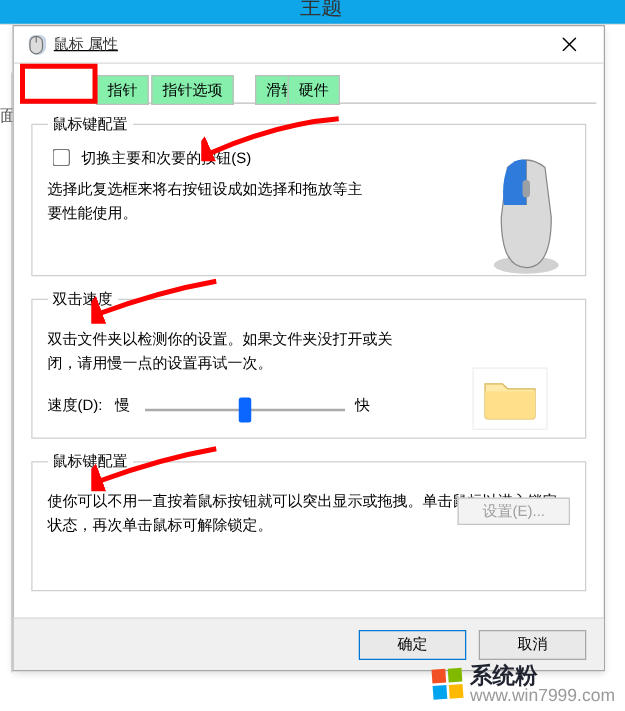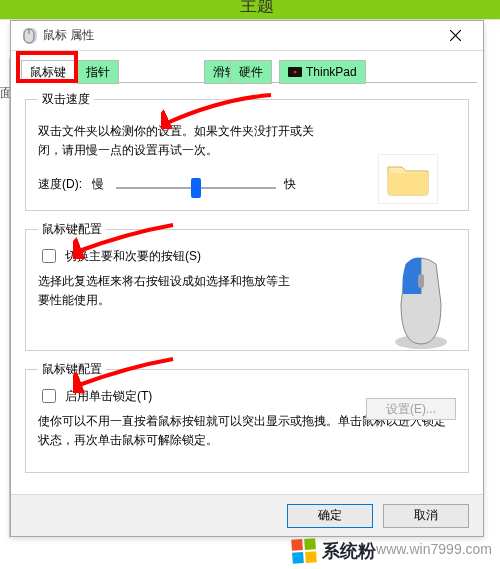--- a/index.html
+++ b/index.html
@@ -1,25 +1,25 @@
 <!DOCTYPE html>
 <html><head>
 <meta charset="utf-8">
 <style>
   * { box-sizing: border-box; font-family: "Microsoft YaHei", "SimSun", sans-serif; }
   html, body { margin:0; padding:0; background:#fff; width:500px; height:569px; overflow:hidden; }
   .page { position:relative; width:500px; height:569px; }
 
-  .top-bg { position:absolute; left:0; top:0; right:0; height:20px; background:#84cc16; border-bottom:1px solid #e0e0e0; }
+  .top-bg { position:absolute; left:0; top:0; right:0; height:20px; background:#0ea5e9; border-bottom:1px solid #e0e0e0; }
   .top-bg .title-frag { position:absolute; left:240px; top:-6px; font-size:17px; color:#333; }
   .left-prev { position:absolute; left:0; top:58px; width:10px; height:480px; border-right:1px solid #ccc; }
   .left-prev .side-label { font-size:13px; color:#555; margin-top:26px; }
 
   .dialog { position:absolute; left:10px; top:20px; width:474px; height:517px; background:#fff; border:1px solid #a7a7a7; box-shadow:0 2px 6px rgba(0,0,0,.15); }
-  .titlebar { height:30px; display:flex; align-items:center; padding:0 6px 0 10px; border-bottom:1px solid #d9d9d9; }
+  .titlebar { height:30px; display:flex; align-items:center; padding:0 6px 0 10px; border-bottom:1px solid #d9d9d9;text-decoration:underline; }
   .title-icon { width:16px; height:16px; display:inline-block; position:relative; margin-right:6px; }
   .title-icon svg { display:block; }
   .win-title { font-size:12px; color:#333; }
   .close { margin-left:auto; width:44px; height:28px; display:flex; align-items:center; justify-content:center; color:#333; }
 
   .tabstrip { height:26px; position:relative; margin:6px 6px 0 6px; }
   .tabstrip .baseline { position:absolute; left:0; right:0; bottom:0; border-bottom:1px solid #bdbdbd; }
   .tab { position:absolute; bottom:-1px; height:24px; padding:0 8px; font-size:12px; display:flex; align-items:center; border:1px solid #bdbdbd; border-bottom:1px solid #fff; background:#fff; cursor:default;}
   .tab.inactive { background:#86efac; border-bottom:1px solid #bdbdbd; }
   .tp-icon { width:14px; height:14px; margin-right:4px; display:inline-block; vertical-align:middle; }
@@ -56,21 +56,21 @@
   .arrow { position:absolute; pointer-events:none; }
 
   
   .watermark { position:absolute; right:8px; bottom:6px; display:flex; align-items:center; gap:6px; }
   .wm-logo { width:24px; height:24px; display:grid; grid-template:1fr 1fr / 1fr 1fr; gap:2px; transform:rotate(-4deg);}
   .wm-logo span:nth-child(1){background:#f25022}
   .wm-logo span:nth-child(2){background:#7fba00}
   .wm-logo span:nth-child(3){background:#00a4ef}
   .wm-logo span:nth-child(4){background:#ffb900}
   .wm-text { font-size:18px; font-weight:700; color:#1f2430; }
-  .wm-stack { display:flex; flex-direction:row; align-items:flex-start; line-height:1;}
+  .wm-stack { display:flex; flex-direction:column; align-items:flex-start; line-height:1;}
   .wm-stack .u { font-size:14px; color:#9a9a9a; }
 </style>
 </head>
 <body>
 
 <div class="page">
   <div class="top-bg">
     <div class="title-frag">主题</div>
   </div>
   <div class="left-prev">
@@ -90,90 +90,77 @@
       <div class="close">
         <svg width="11" height="11">
             <line x1="0" y1="0" x2="11" y2="11" stroke="#000" stroke-width="1.2"></line>
             <line x1="11" y1="0" x2="0" y2="11" stroke="#000" stroke-width="1.2"></line>
           </svg>
       </div>
     </div>
 
     <div class="tabstrip">
       <div class="baseline"></div>
-      <div class="tab" style="left:4px">
-          <span>鼠标键</span>
-        </div>
       <div class="tab inactive" style="left:60px">
           <span>指针</span>
         </div>
+      <div class="tab inactive" style="left:104px">
+          <span>指针选项</span>
+        </div>
       <div class="tab inactive" style="left:187px">
           <span>滑轮</span>
         </div>
       <div class="tab inactive" style="left:213px">
           <span>硬件</span>
         </div>
-      <div class="tab inactive" style="left:262px">
-        <span class="tp-icon">
-          <svg viewBox="0 0 14 14">
-              <rect x="0" y="2" width="14" height="10" fill="#111" rx="1"></rect>
-              <circle cx="7" cy="7" r="1.5" fill="#e20"></circle>
-            </svg>
-        </span>
-        <span>ThinkPad</span>
-      </div>
     </div>
 
     <div class="highlight" style="left:5px; top:30px; width:62px; height:32px;"></div>
 
     <div class="client">
-
-      <fieldset class="section" style="height:120px;">
-        <legend>双击速度</legend>
-        <div class="desc" style="max-width:290px;">双击文件夹以检测你的设置。如果文件夹没打开或关闭，请用慢一点的设置再试一次。</div>
-        <div class="speed-row">
-          <span>速度(D):</span>
-          <span>慢</span>
-          <div class="slider-wrap">
-            <input class="slider" type="range" min="0" max="10" value="5" style="">
-          </div>
-          <span>快</span>
-        </div>
-        <div class="folder-icon">
-          <svg width="44" height="36">
-            <path d="M2 6h14l4 4h22v22a2 2 0 0 1-2 2H4a2 2 0 0 1-2-2z" fill="#ffe9a8" stroke="#d7b65a"></path>
-            <path d="M2 12h40v20a2 2 0 0 1-2 2H4a2 2 0 0 1-2-2z" fill="#ffe08a"></path>
-          </svg>
-        </div>
-      </fieldset>
 
       <fieldset class="section" style="height:130px;">
         <legend>鼠标键配置</legend>
         <label class="chk">
           <input type="checkbox" style="">
           <span>切换主要和次要的按钮(S)</span>
         </label>
         <div class="desc">选择此复选框来将右按钮设成如选择和拖放等主要性能使用。</div>
         <div class="mouse-img">
           <svg viewBox="0 0 70 100">
             <ellipse cx="35" cy="88" rx="26" ry="7" fill="#000" opacity=".18"></ellipse>
             <path d="M20 10 Q35 -2 50 10 L55 50 Q55 90 35 90 Q15 90 15 50 Z" fill="#d9d9d9" stroke="#888"></path>
             <line x1="35" y1="4" x2="35" y2="40" stroke="#888"></line>
             <path d="M20 10 Q27 2 35 4 L35 40 L17 40 Q15 22 20 10 Z" fill="#2f7bdc"></path>
             <rect x="32" y="20" width="6" height="14" rx="3" fill="#9aa0a6"></rect>
           </svg>
         </div>
       </fieldset>
 
+      <fieldset class="section" style="height:120px;">
+        <legend>双击速度</legend>
+        <div class="desc" style="max-width:290px;">双击文件夹以检测你的设置。如果文件夹没打开或关闭，请用慢一点的设置再试一次。</div>
+        <div class="speed-row">
+          <span>速度(D):</span>
+          <span>慢</span>
+          <div class="slider-wrap">
+            <input class="slider" type="range" min="0" max="10" value="5" style="">
+          </div>
+          <span>快</span>
+        </div>
+        <div class="folder-icon">
+          <svg width="44" height="36">
+            <path d="M2 6h14l4 4h22v22a2 2 0 0 1-2 2H4a2 2 0 0 1-2-2z" fill="#ffe9a8" stroke="#d7b65a"></path>
+            <path d="M2 12h40v20a2 2 0 0 1-2 2H4a2 2 0 0 1-2-2z" fill="#ffe08a"></path>
+          </svg>
+        </div>
+      </fieldset>
+
       <fieldset class="section" style="height:112px;">
         <legend>鼠标键配置</legend>
-        <label class="chk">
-          <input type="checkbox" style="">
-          <span>启用单击锁定(T)</span>
-        </label>
         <button class="settings-btn" disabled="">设置(E)...</button>
         <div class="desc" style="max-width:410px;">使你可以不用一直按着鼠标按钮就可以突出显示或拖拽。单击鼠标以进入锁定状态，再次单击鼠标可解除锁定。</div>
       </fieldset>
     </div>
 
     <svg class="arrow" style="left:150px; top:68px;" width="120" height="40">
       <defs>
           <marker id="ah1" viewBox="0 0 10 10" refX="1" refY="5" markerWidth="7" markerHeight="7" orient="auto">
             <path d="M0 0 L10 5 L0 10 z" fill="#ff0000"></path>
           </marker>

